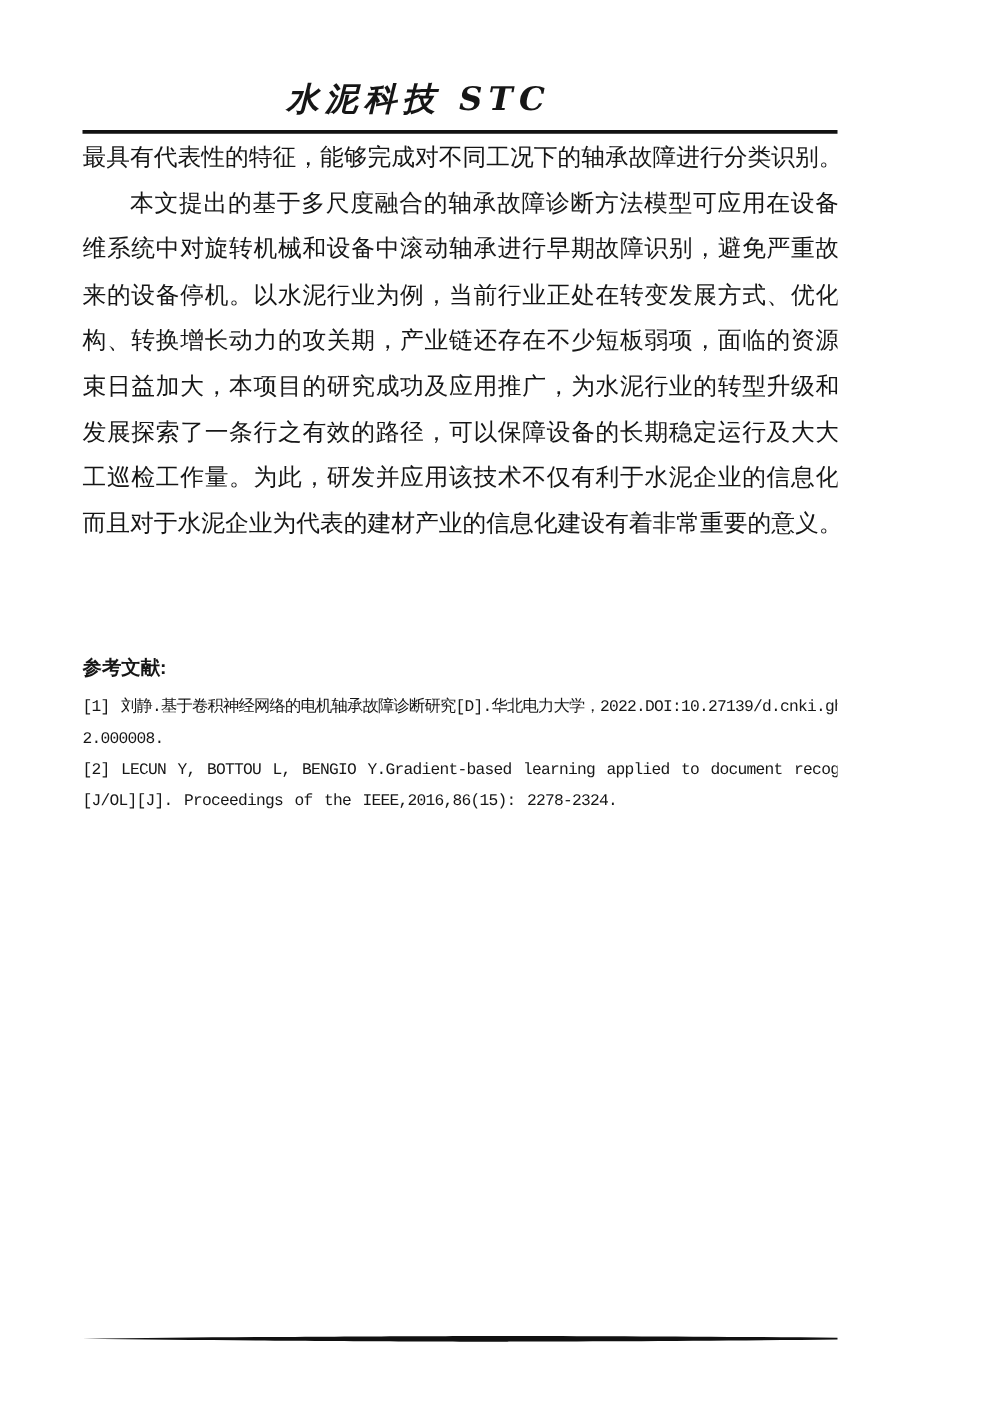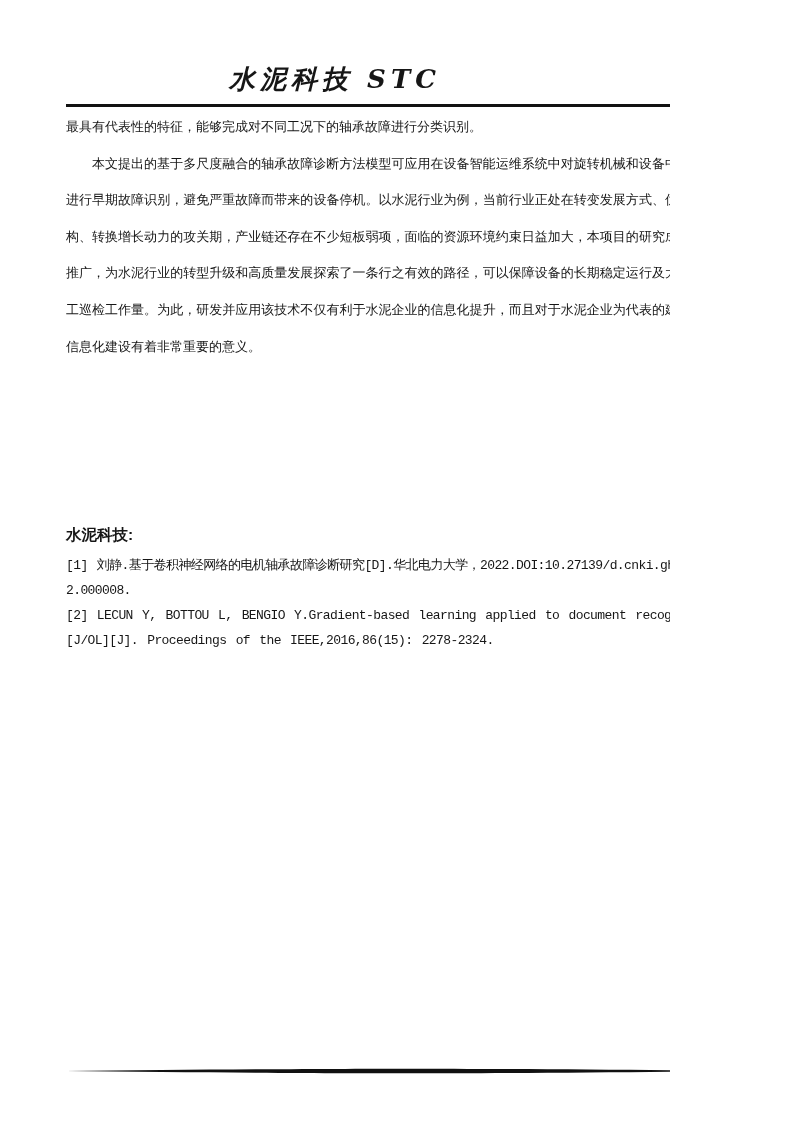--- a/index.html
+++ b/index.html
@@ -36,21 +36,21 @@
     height: 2.5px;
     background: #111111;
   }
 
   
   .body-text {
     position: absolute;
     top: 89px;
     left: 66px;
     width: 664px;
-    font-size: 13px;
+    font-size: 19px;
     line-height: 36.6px;
     text-align: justify;
     text-justify: inter-character;
   }
   .body-text p { margin: 0; }
   .body-text .para { text-indent: 2em; }
 
   
   .refs {
     position: absolute;
@@ -115,21 +115,21 @@
   <div class="journal-title">水泥科技 STC</div>
 
   <div class="header-rule"></div>
 
   <div class="body-text">
     <p class="intro">最具有代表性的特征，能够完成对不同工况下的轴承故障进行分类识别。</p>
     <p class="para">本文提出的基于多尺度融合的轴承故障诊断方法模型可应用在设备智能运维系统中对旋转机械和设备中滚动轴承进行早期故障识别，避免严重故障而带来的设备停机。以水泥行业为例，当前行业正处在转变发展方式、优化产业结构、转换增长动力的攻关期，产业链还存在不少短板弱项，面临的资源环境约束日益加大，本项目的研究成功及应用推广，为水泥行业的转型升级和高质量发展探索了一条行之有效的路径，可以保障设备的长期稳定运行及大大减少人工巡检工作量。为此，研发并应用该技术不仅有利于水泥企业的信息化提升，而且对于水泥企业为代表的建材产业的信息化建设有着非常重要的意义。</p>
   </div>
 
   <div class="refs">
-    <div class="refs-heading">水泥科技:</div>
+    <div class="refs-heading">参考文献:</div>
     <p class="ref">[1] 刘静.基于卷积神经网络的电机轴承故障诊断研究[D].华北电力大学，2022.DOI:10.27139/d.cnki.ghbdu.2022.000008.</p>
     <p class="ref">[2] LECUN Y, BOTTOU L, BENGIO Y.Gradient-based learning applied to document recognition [J/OL][J]. Proceedings of the IEEE,2016,86(15): 2278-2324.</p>
   </div>
 
   <svg class="footer-rule" viewBox="0 0 664 6" preserveAspectRatio="none">
     <path d="M0,3 C130,1.4 290,0.7 340,0.7 C420,0.7 560,1.6 664,2.9 C560,4.4 420,5.3 340,5.3 C290,5.3 130,4.6 0,3 Z" fill="#111111"></path>
   </svg>
 
   <div class="footer-row">
     <span class="page-num">53</span>

